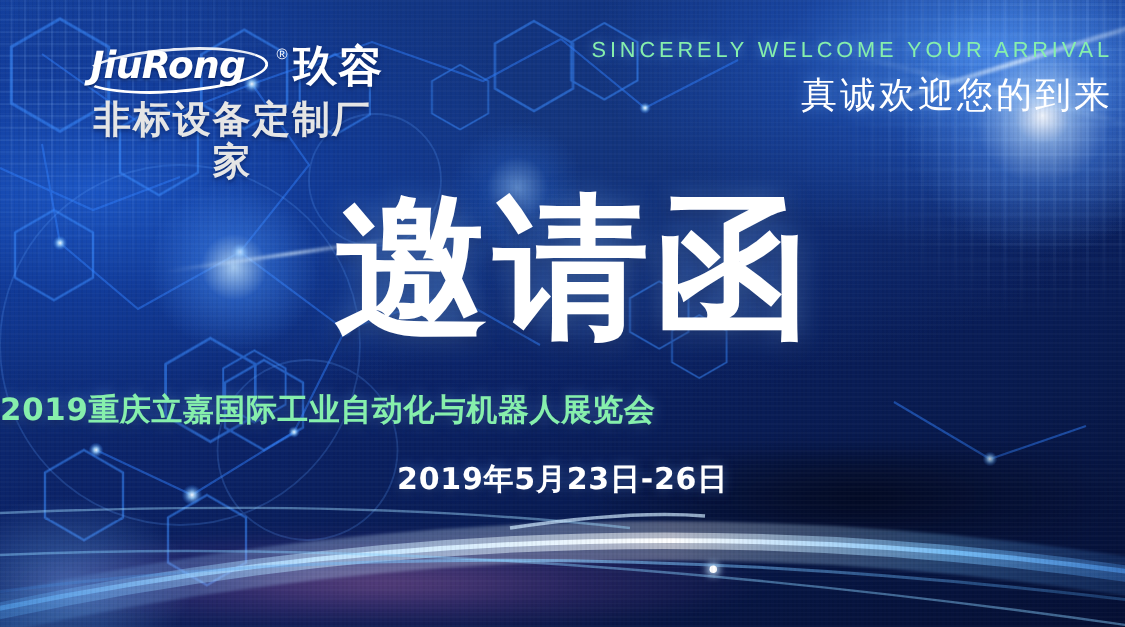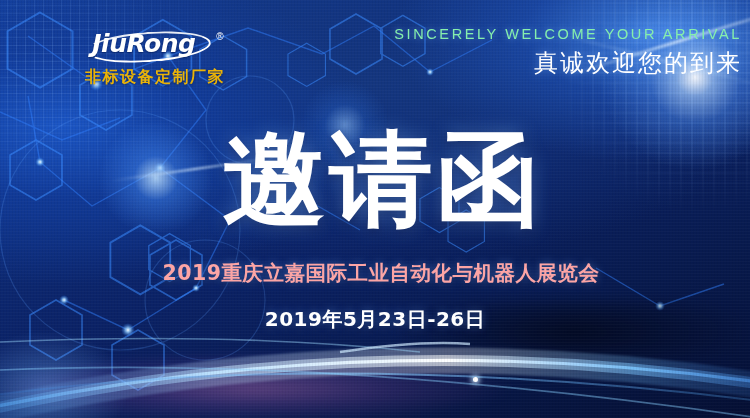--- a/index.html
+++ b/index.html
@@ -200,24 +200,24 @@
     font-family: "DejaVu Sans", "Liberation Sans", sans-serif;
     font-weight: bold;
     font-size: 29px;
     color: #ffffff;
     letter-spacing: 1px;
     line-height: 1;
     text-shadow: 0 1px 3px rgba(0,20,70,.55);
   }
   .logo-tag {
     margin-top: 4px;
-    font-family: Liberation Sans, sans-serif;
-    font-size: 16px;
-    font-weight: bold;
-    color: #eab308;
+    font-family: Liberation Mono, monospace;
+    font-size: 25px;
+    font-weight: bold;
+    color: #e5e5e5;
     letter-spacing: 1.5px;
     line-height: 1.1;
     text-shadow: 0 1px 3px rgba(0,20,70,.6);
   }
 
   
   .welcome {
     position: absolute;
     right: 8px; top: 26px;
     text-align: right;
@@ -256,28 +256,27 @@
     text-shadow:
       0 0 18px rgba(120,180,255,.45),
       0 3px 10px rgba(0,10,50,.55);
     white-space: nowrap;
     padding-left: 16px;
   }
 
   
   .subtitle {
     position: absolute;
-    left: 12px; right: 0;
+    left: 0; right: 0;
     top: 259px;
-    text-align: center;
     font-family: "DejaVu Sans", "Liberation Sans", sans-serif;
     font-weight: bold;
     font-size: 20.5px;
     letter-spacing: 0.5px;
-    color: #fca5a5;
+    color: #86efac;
     text-shadow: 0 0 9px rgba(110,170,255,.55), 0 2px 5px rgba(0,8,40,.6);
     white-space: nowrap;
   }
   .date-line {
     position: absolute;
     left: 0; right: 0;
     top: 306px;
     text-align: center;
     font-family: "DejaVu Sans", "Liberation Sans", sans-serif;
     font-weight: bold;
@@ -397,20 +396,21 @@
   <div class="dot-spark"></div>
   <div class="bg-weave"></div>
 
   <div class="logo-block">
     <div class="logo-row">
       <span class="logo-mark">
         <span class="logo-swoosh"></span>
         <span class="word">JiuRong</span>
       </span>
       <span class="logo-reg">®</span>
+      <span class="logo-cn">玖容</span>
     </div>
     <div class="logo-tag">非标设备定制厂家</div>
   </div>
 
   <div class="welcome">
     <div class="welcome-en">SINCERELY WELCOME YOUR ARRIVAL</div>
     <div class="welcome-cn">真诚欢迎您的到来</div>
   </div>
 
   <div class="title-main">邀请函</div>

